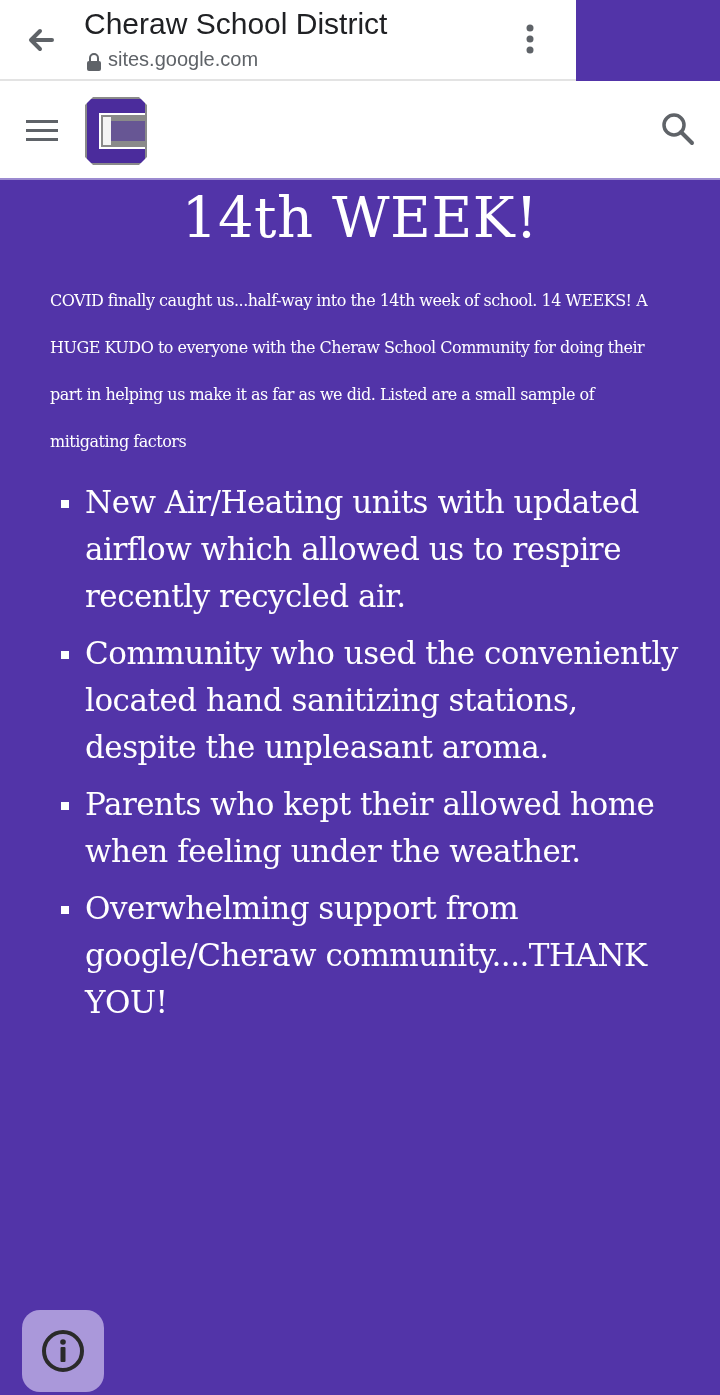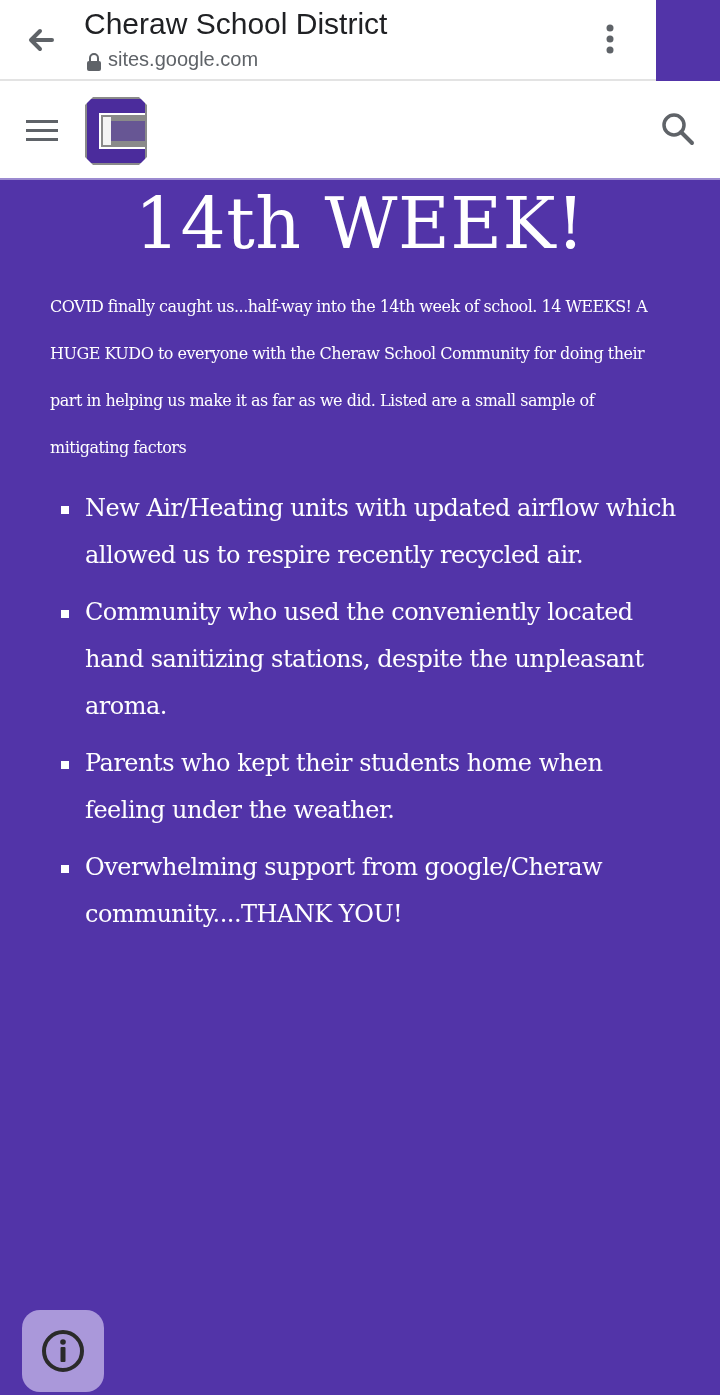--- a/index.html
+++ b/index.html
@@ -2,21 +2,21 @@
 <html><head>
 <meta charset="utf-8">
 <style>
   html, body { margin: 0; padding: 0; }
   body {
     width: 720px; height: 1395px; overflow: hidden; position: relative;
     background: #5234a8;
     font-family: "DejaVu Serif", serif;
   }
   .browser-bar {
-    position: absolute; top: 0; left: 0; width: 656px; height: 81px;
+    position: absolute; top: 0; left: 0; width: 576px; height: 81px;
     background: #ffffff; border-bottom: 2px solid #e3e3e3; box-sizing: border-box;
   }
   .back-btn { position: absolute; left: 22px; top: 22px; width: 40px; height: 36px; }
   .title {
     position: absolute; left: 84px; top: 7px;
     font-family: "Liberation Sans", sans-serif; font-size: 30px; color: #202124;
   }
   .url-row {
     position: absolute; left: 86px; top: 48px;
     font-family: "Liberation Sans", sans-serif; font-size: 20px; color: #5f6368;
@@ -27,30 +27,30 @@
   .site-header {
     position: absolute; top: 81px; left: 0; width: 720px; height: 97px;
     background: #ffffff; border-bottom: 2px solid #9b8ad0; box-sizing: content-box;
   }
   .hamburger { position: absolute; left: 24px; top: 37px; width: 36px; height: 26px; }
   .logo { position: absolute; left: 85px; top: 16px; width: 62px; height: 68px; }
   .search-btn { position: absolute; right: 24px; top: 30px; width: 36px; height: 36px; }
 
   .content { position: absolute; top: 180px; left: 0; width: 720px; color: #ffffff; }
   .page-heading {
-    text-align: center; font-size: 71px; margin: 0; padding-top: 7px;
+    text-align: center; font-size: 56px; margin: 0; padding-top: 1px;
     font-weight: normal; letter-spacing: 0.5px; line-height: 74px;
   }
   .intro {
     margin: 22px 50px 0 50px; font-size: 16px; line-height: 47px;
     letter-spacing: -0.5px;
   }
   ul.factors { list-style: none; margin: 14px 0 0 0; padding: 0 40px 0 85px; }
   ul.factors li {
-    position: relative; font-size: 24px; line-height: 47px; margin-bottom: 10px;
+    position: relative; font-size: 31px; line-height: 47px; margin-bottom: 10px;
     letter-spacing: -0.5px;
   }
   ul.factors li::before {
     content: ""; position: absolute; left: -24px; top: 21px;
     width: 8px; height: 8px; background: #ffffff;
   }
   .info-fab {
     position: absolute; left: 22px; top: 1310px; width: 82px; height: 82px;
     background: rgba(200,185,235,0.75); border-radius: 18px;
     display: flex; align-items: center; justify-content: center;
@@ -108,21 +108,21 @@
     </svg>
   </div>
 </div>
 
 <div class="content">
   <h1 class="page-heading">14th WEEK!</h1>
   <p class="intro">COVID finally caught us...half-way into the 14th week of school. 14 WEEKS! A HUGE KUDO to everyone with the Cheraw School Community for doing their part in helping us make it as far as we did. Listed are a small sample of mitigating factors</p>
   <ul class="factors">
     <li>New Air/Heating units with updated airflow which allowed us to respire recently recycled air.</li>
     <li>Community who used the conveniently located hand sanitizing stations, despite the unpleasant aroma.</li>
-    <li>Parents who kept their students home when feeling under the weather.</li>
+    <li>Parents who kept their allowed home when feeling under the weather.</li>
     <li>Overwhelming support from google/Cheraw community....THANK YOU!</li>
   </ul>
 </div>
 
 <div class="info-fab">
   <svg width="46" height="46" viewBox="0 0 46 46">
     <circle cx="23" cy="23" r="19" stroke="#2a2a2a" stroke-width="4" fill="none"></circle>
     <circle cx="23" cy="14" r="2.8" fill="#2a2a2a"></circle>
     <rect x="20.5" y="19" width="5" height="15" rx="1" fill="#2a2a2a"></rect>
   </svg>

